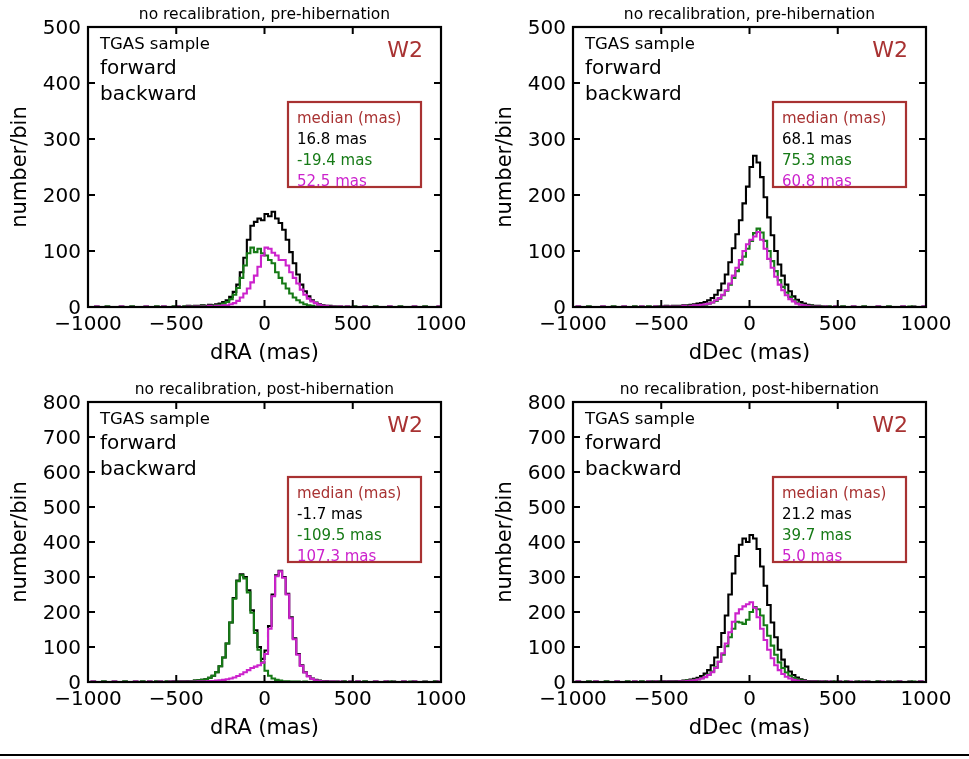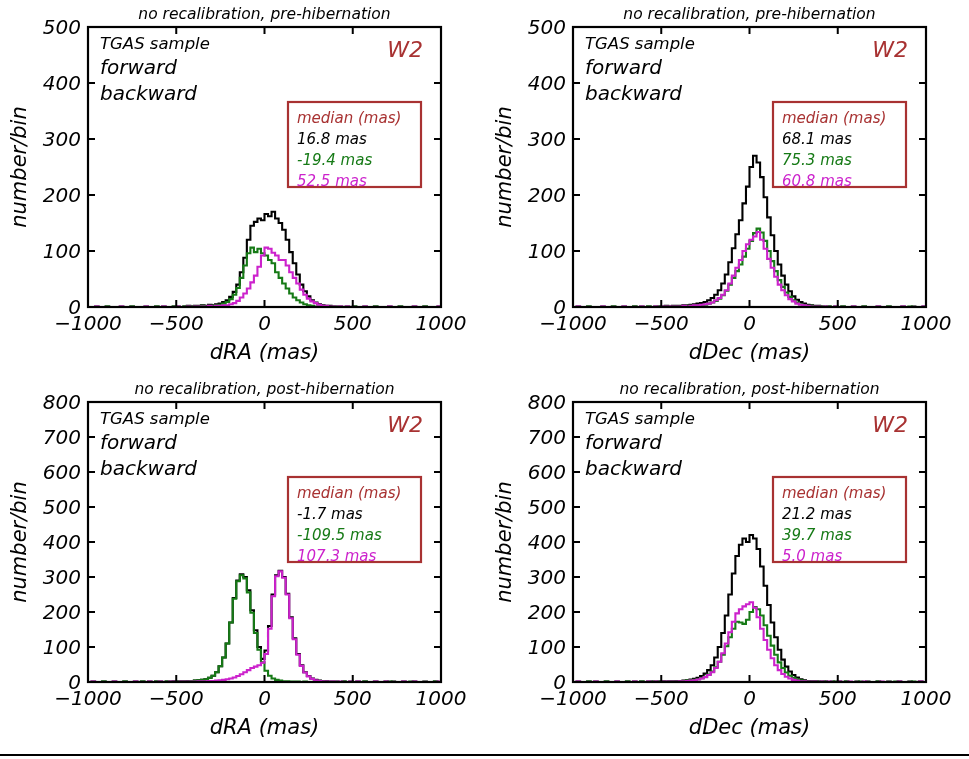--- a/index.html
+++ b/index.html
@@ -2,21 +2,21 @@
 <html><head>
 <meta charset="utf-8">
 <style>
   html,body{margin:0;padding:0;background:#ffffff;}
   body{
     width:969px;height:759px;
     font-family:"DejaVu Sans","Liberation Sans",sans-serif;
     color:#000;overflow:hidden;position:relative;
   }
   #figure{position:relative;width:969px;height:759px;}
-  .panel{position:absolute;width:484px;height:372px;font-style:italic;}
+  .panel{position:absolute;width:484px;height:372px;}
   #panel-0{left:0;top:0;}
   #panel-1{left:485px;top:0;}
   #panel-2{left:0;top:375px;}
   #panel-3{left:485px;top:375px;}
   .panel svg{display:block;width:484px;height:372px;}
   .bottom-rule{
     position:absolute;left:0;top:754px;width:969px;height:2px;
     background:#000;
   }
   text{font-family:"DejaVu Sans","Liberation Sans",sans-serif;}

